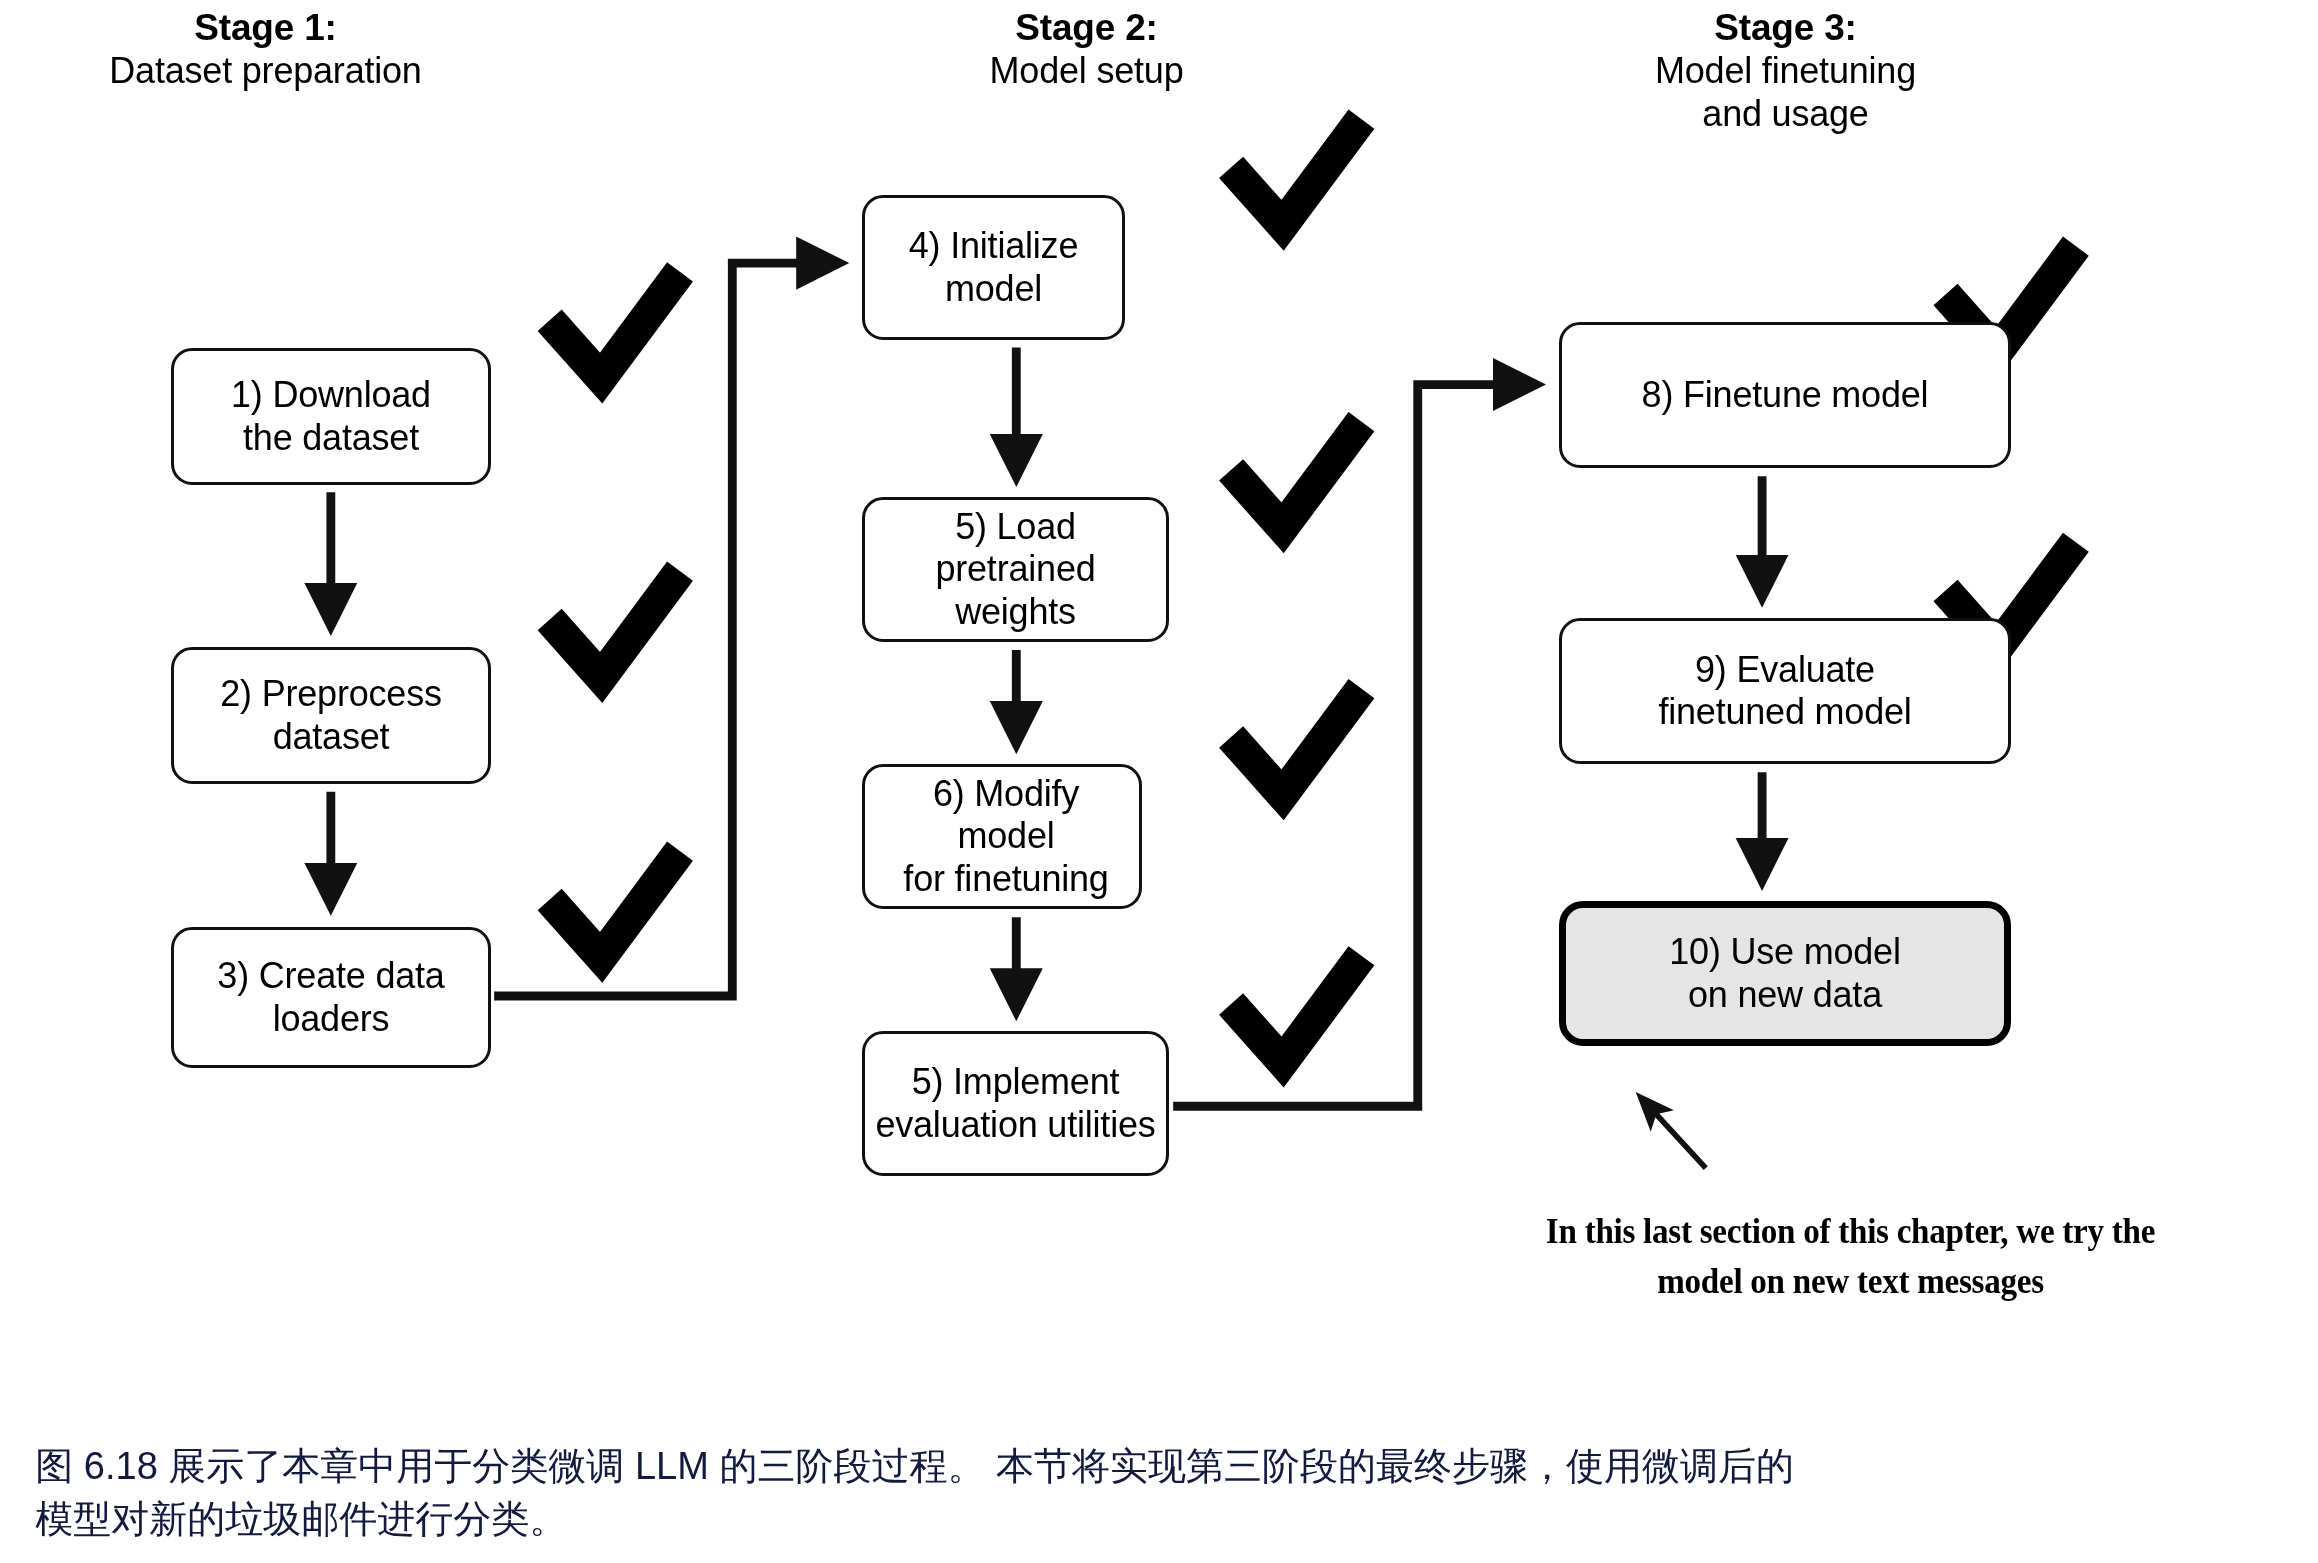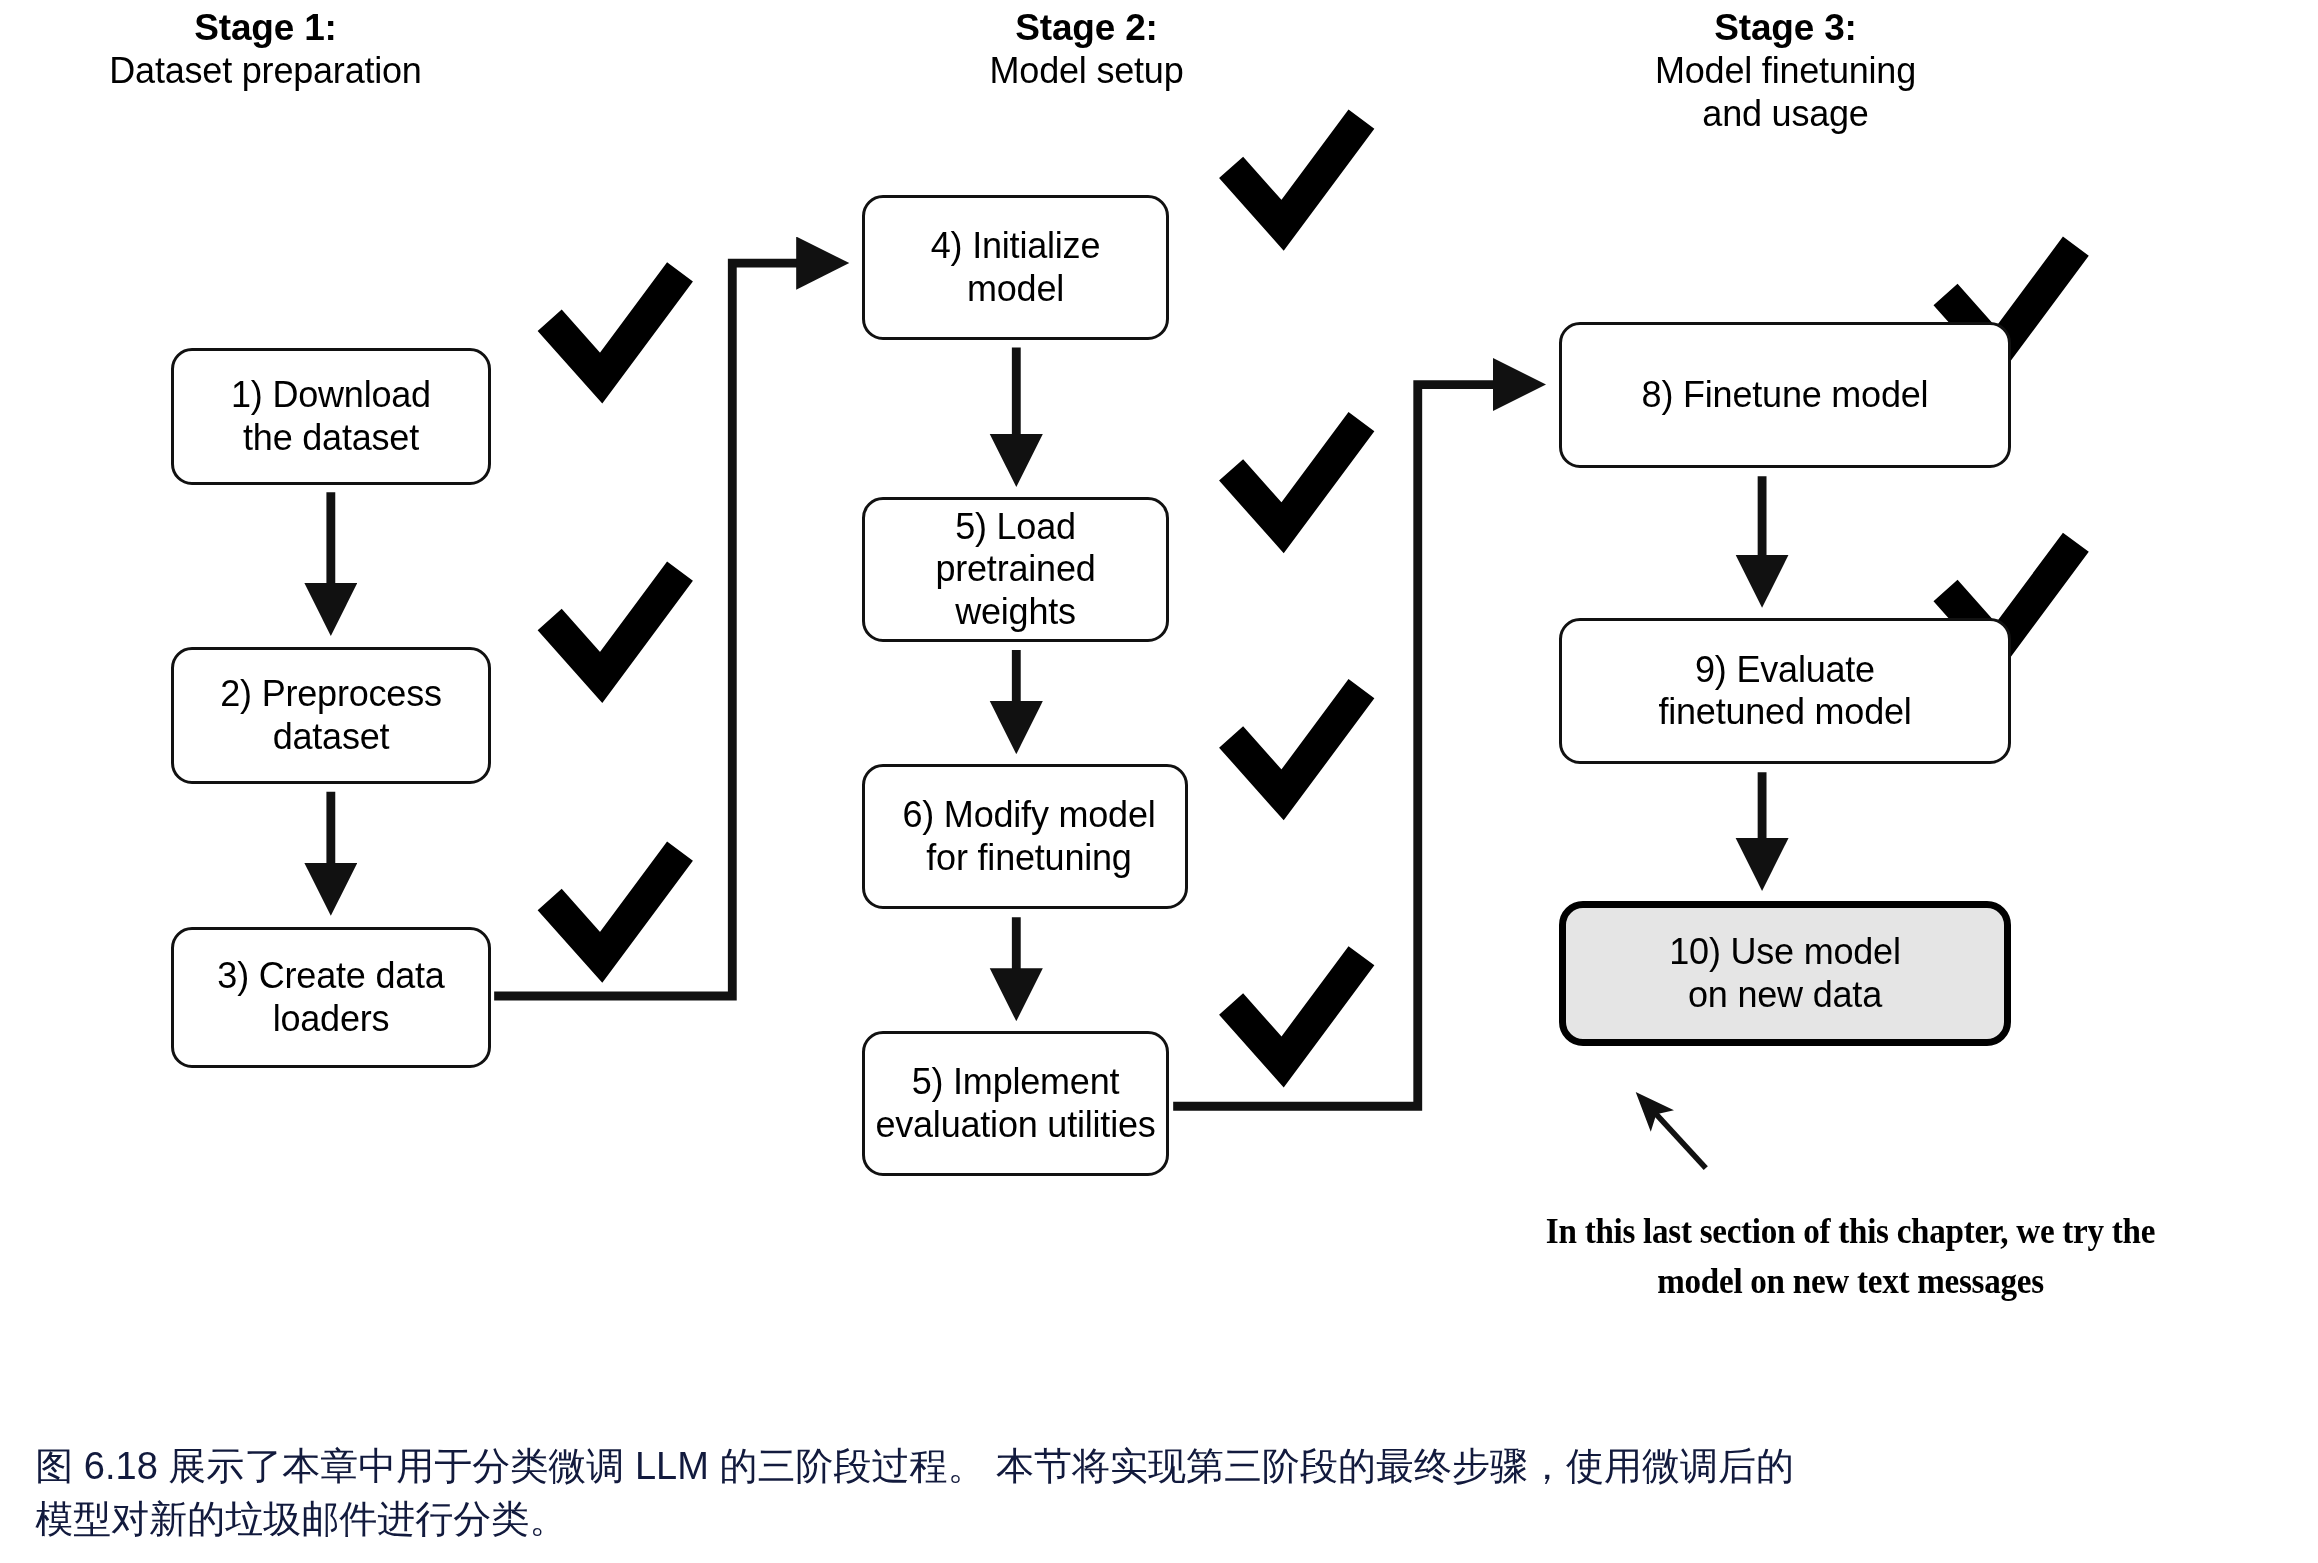--- a/index.html
+++ b/index.html
@@ -76,23 +76,23 @@
     border: 7.2px solid #000000;
     border-radius: 24px;
   }
 
   
   #box-1  { left: 171px;  top: 348px;  width: 320px; height: 137px; }
   #box-2  { left: 171px;  top: 647px;  width: 320px; height: 137px; }
   #box-3  { left: 171px;  top: 927px; width: 320px; height: 141px; }
 
   
-  #box-4  { left: 862px; top: 195px;  width: 307px; height: 145px; }
+  #box-4  { left: 862px; top: 195px;  width: 263px; height: 145px; }
   #box-5  { left: 862px; top: 497px;  width: 307px; height: 145px; }
-  #box-6  { left: 862px; top: 764px;  width: 326px; height: 145px; padding-left: 16px; }
+  #box-6  { left: 862px; top: 764px;  width: 280px; height: 145px; padding-left: 16px; }
   #box-7  { left: 862px; top: 1031px; width: 307px; height: 145px; }
 
   
   #box-8  { left: 1559px; top: 322px;  width: 452px; height: 146px; }
   #box-9  { left: 1559px; top: 618px;  width: 452px; height: 146px; }
   #box-10 { left: 1559px; top: 901px; width: 452px; height: 145px; }
 
   
   #annotation-text {
     position: absolute;

